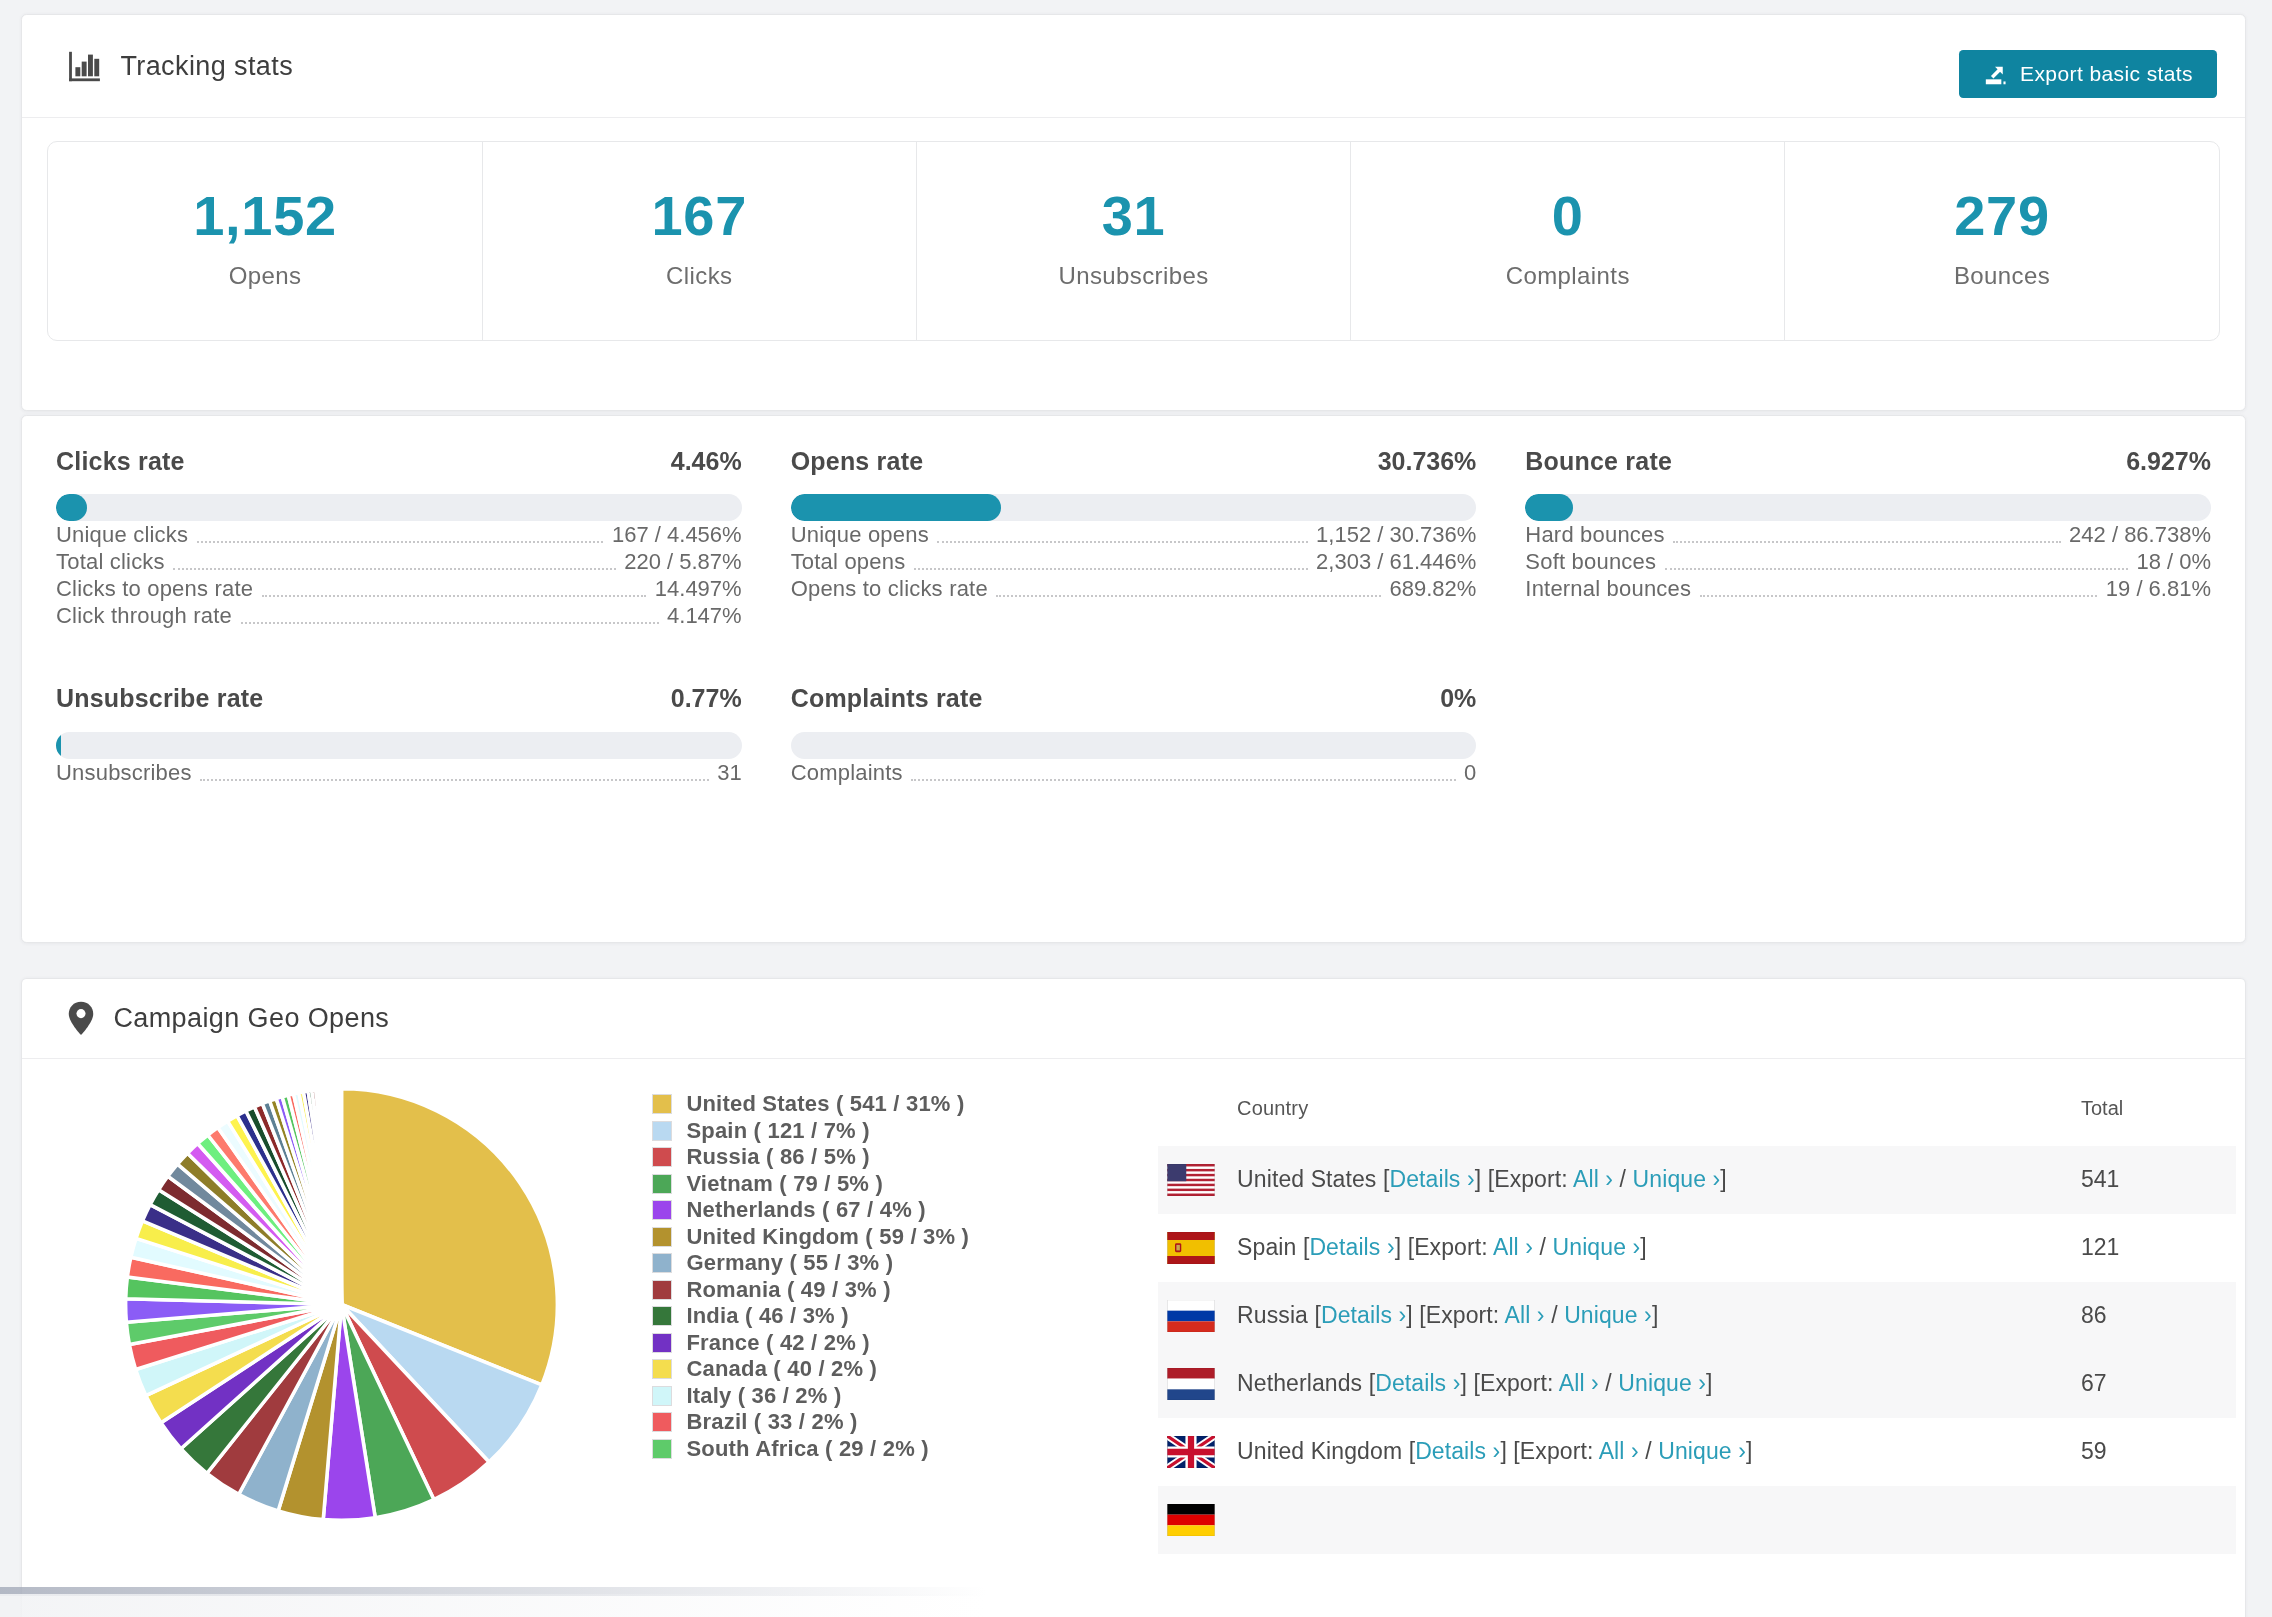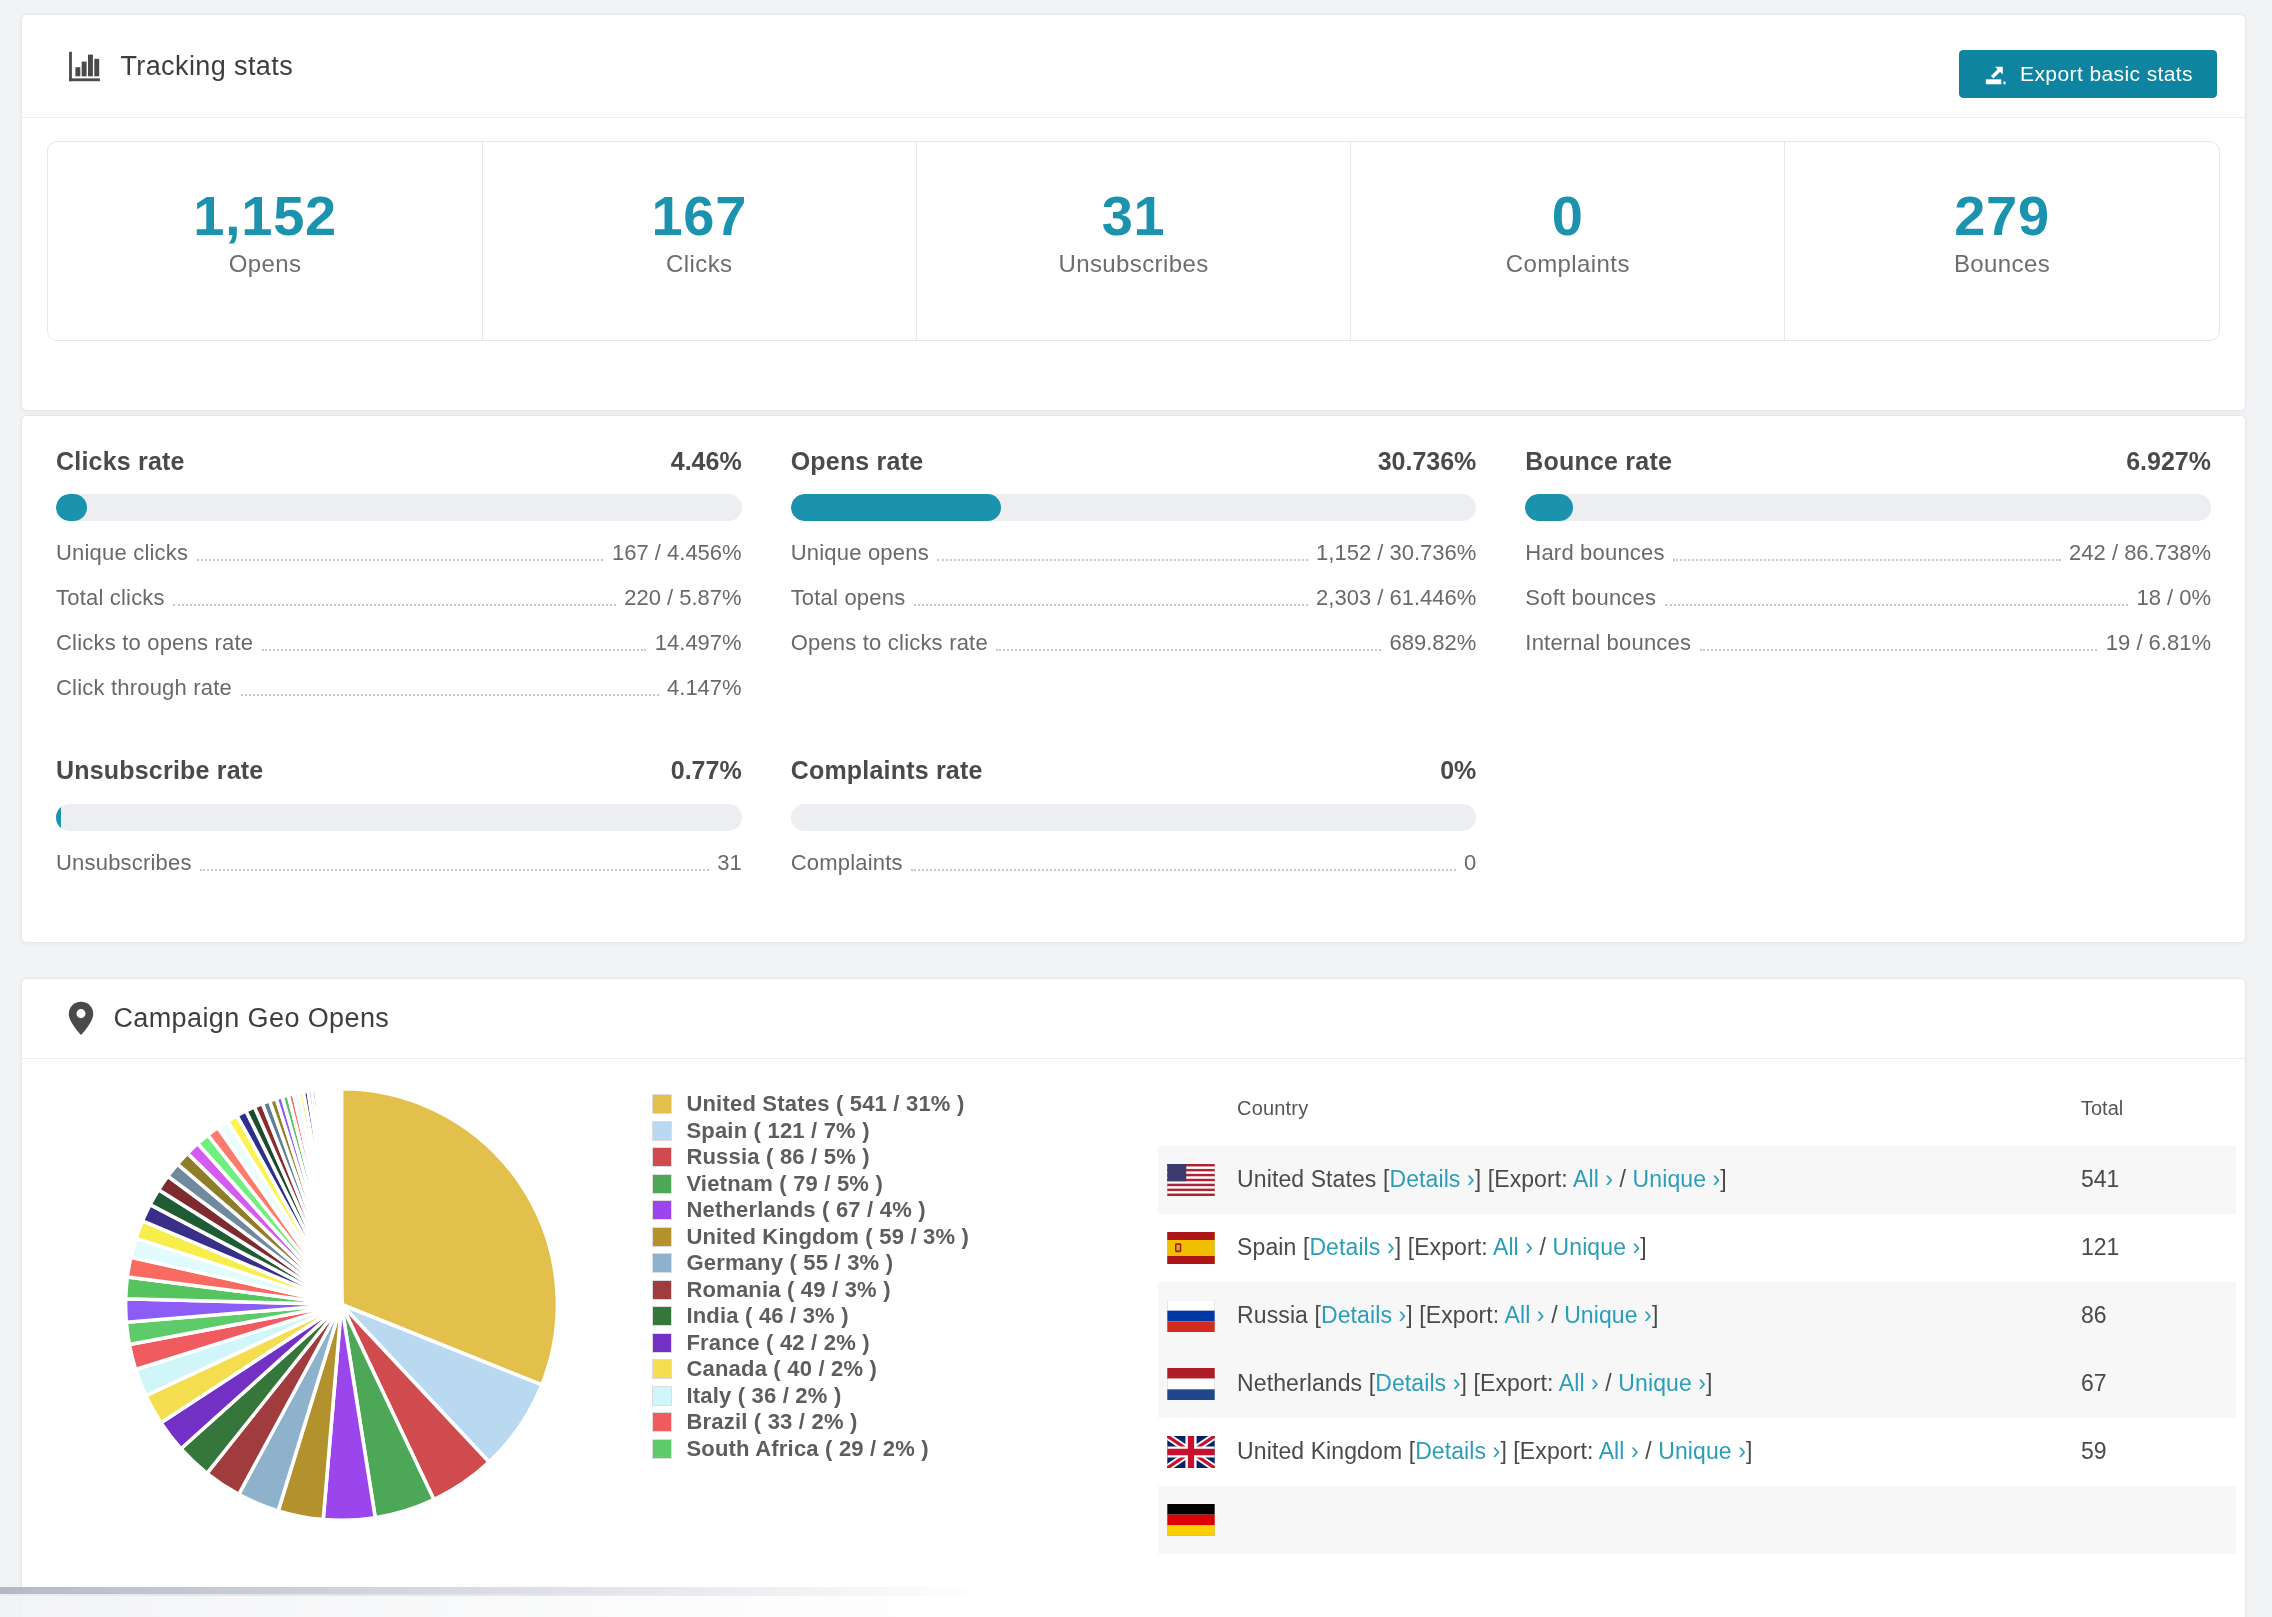--- a/index.html
+++ b/index.html
@@ -15,31 +15,31 @@
   #card1{top:14px;height:395px;}
   #card1 .card-head{height:102px;}
   .export-btn{position:absolute;top:35px;right:28px;height:48px;padding:0 24px;display:flex;
     align-items:center;gap:11.3px;background:#0f84a0;border:none;border-radius:4.2px;color:#fff;
     font-size:21px;font-family:inherit;cursor:pointer;letter-spacing:0.4px;}
   .sumrow{position:absolute;left:25.4px;right:25.4px;top:126px;height:198px;display:flex;
     border:0.7px solid #e7e8ea;border-radius:10px;background:#fff;}
   .cell{flex:1;text-align:center;border-right:0.7px solid #e7e8ea;}
   .cell:last-child{border-right:none;}
   .num{margin-top:41px;font-size:56px;font-weight:700;color:#1b93ae;letter-spacing:0.7px;}
-  .lbl{margin-top:2px;font-size:24px;color:#6d6d6d;letter-spacing:0.4px;}
+  .lbl{margin-top:14px;font-size:24px;color:#6d6d6d;letter-spacing:0.4px;}
   
   #card2{top:415px;height:526px;}
   .rates{display:grid;grid-template-columns:1fr 1fr 1fr;column-gap:49px;row-gap:55px;
     padding:31px 34px;}
   .rtop{display:flex;justify-content:space-between;align-items:baseline;}
   .rtitle{font-size:25px;font-weight:700;color:#4a4a4a;letter-spacing:0.2px;}
   .rval{font-size:25px;font-weight:700;color:#4a4a4a;}
   .track{margin-top:18.4px;height:27px;border-radius:13.4px;background:#eceef2;overflow:hidden;}
   .fill{height:100%;background:#1b93ae;border-radius:13.4px;}
-  .drow{display:flex;align-items:flex-end;margin-top:19px;font-size:22px;color:#696969;}
+  .drow{display:flex;align-items:flex-end;margin-top:1px;font-size:22px;color:#696969;}
   .dlabel{white-space:nowrap;letter-spacing:0.2px;}
   .leader{flex:1;border-bottom:2.1px dotted #c7c7c9;margin:0 8.5px 5px 8.5px;}
   .dval{white-space:nowrap;}
   
   #card3{top:978px;height:640px;border-bottom:none;border-radius:5.6px 5.6px 0 0;}
   #card3 .card-head{height:79px;}
   .geo-content{position:absolute;left:0;top:80px;width:2222px;height:536px;overflow:hidden;}
   #pie{position:absolute;left:98px;top:24px;}
   .legend{position:absolute;left:630px;top:32px;list-style:none;margin:0;padding:0;}
   .legend li{display:flex;align-items:center;height:26.5px;font-weight:bold;}

